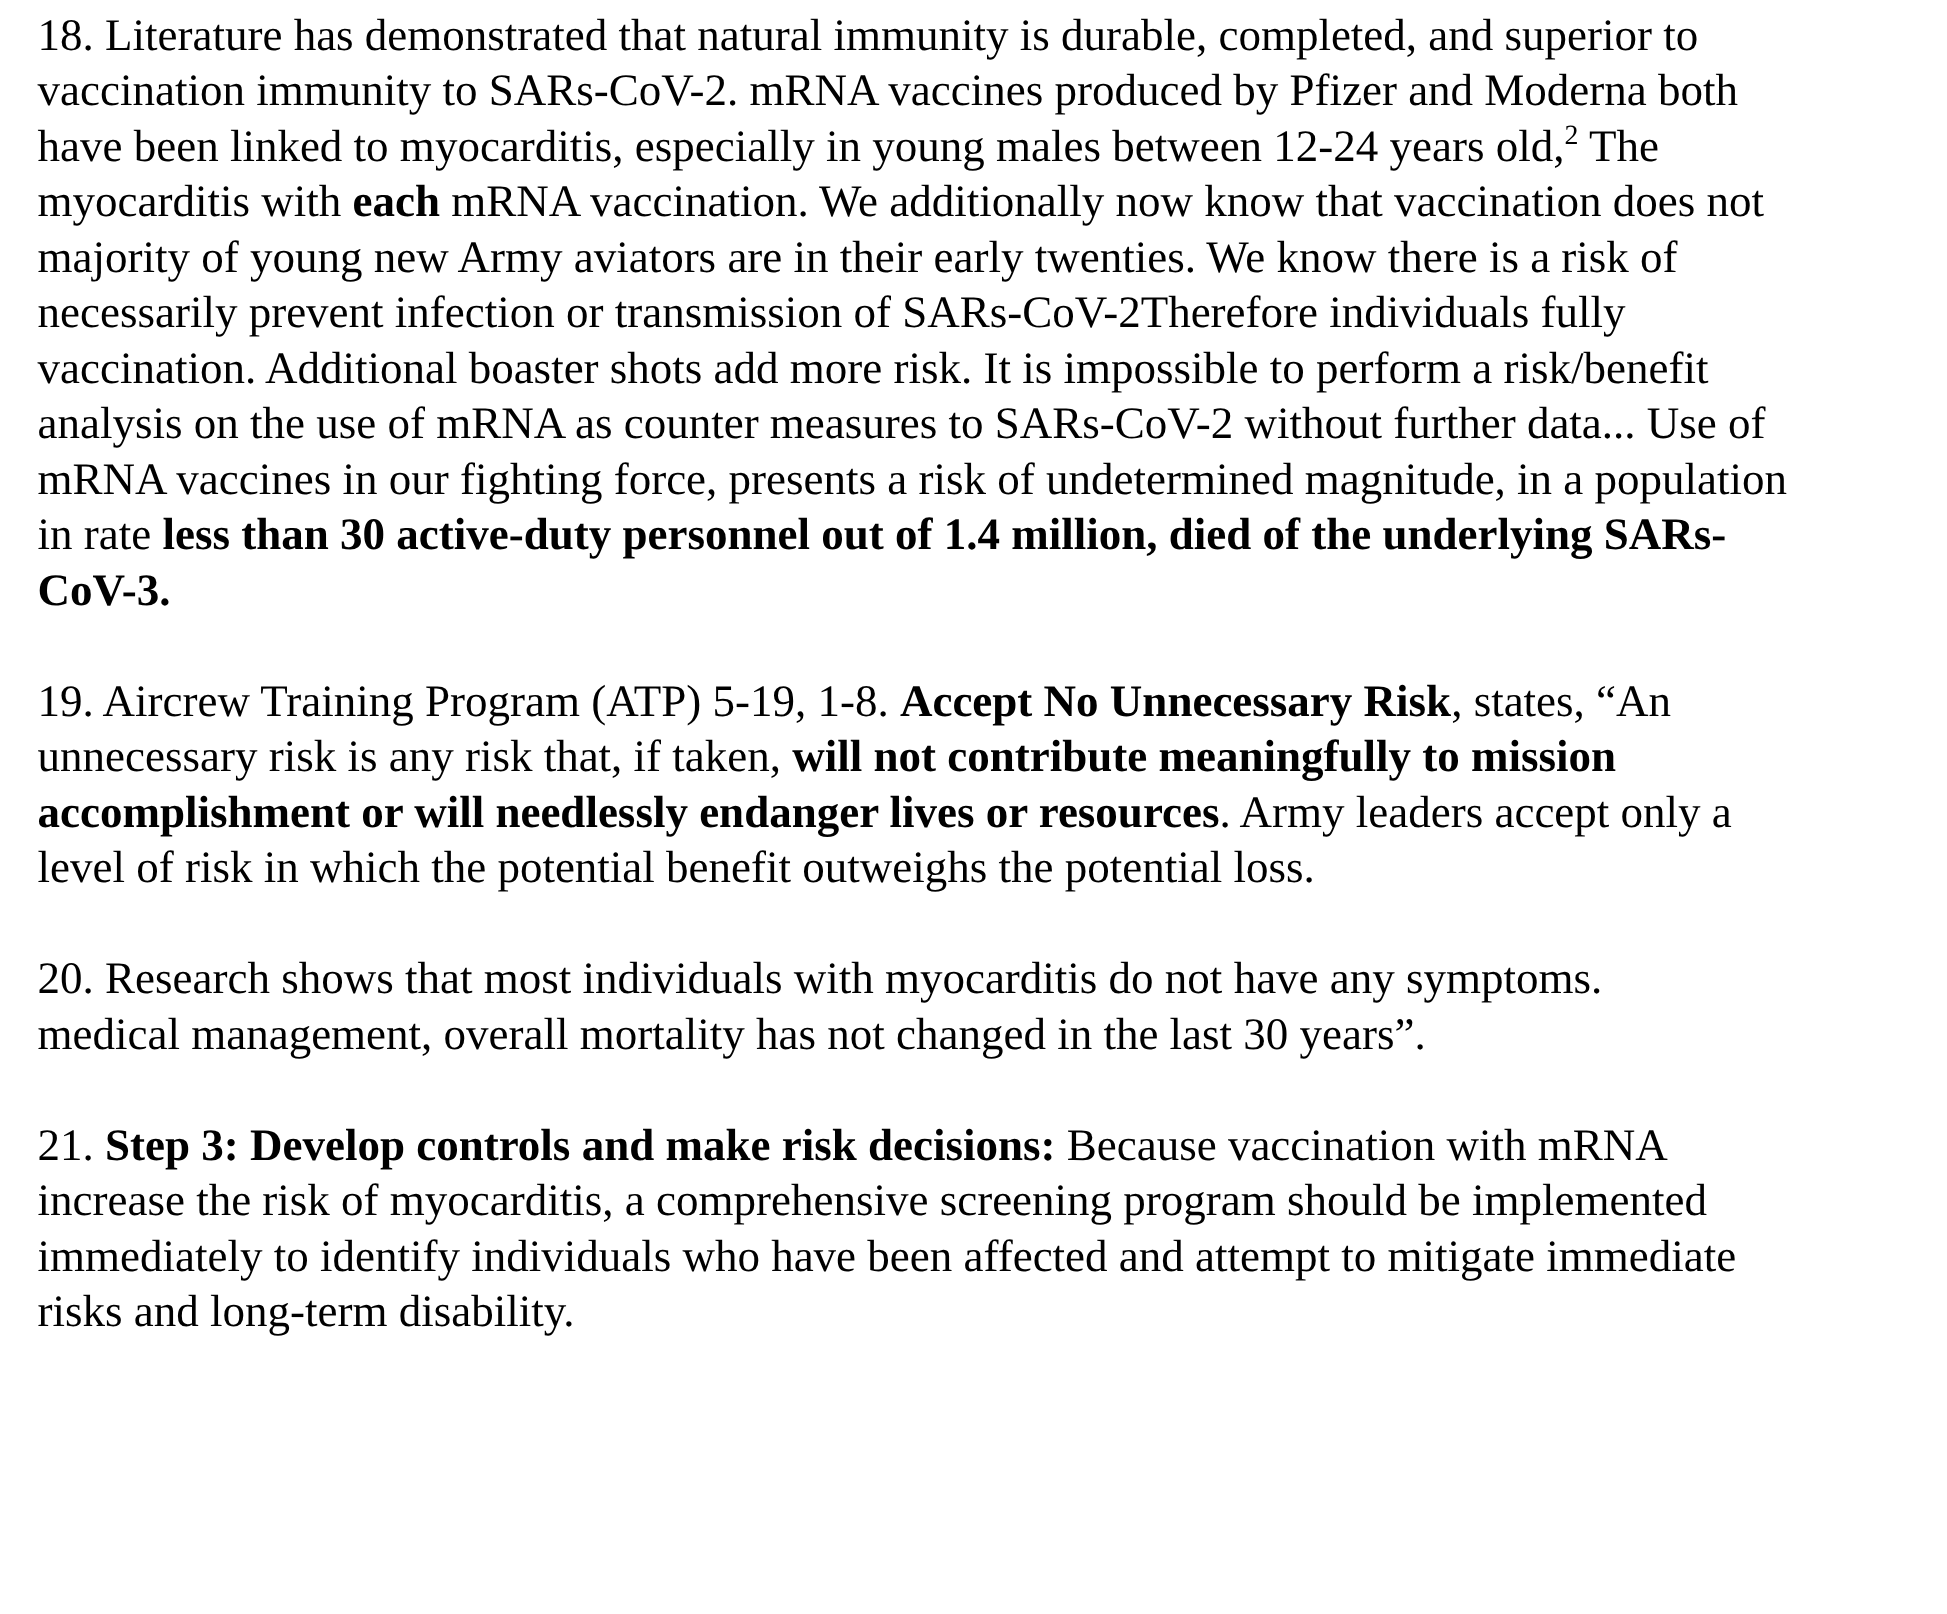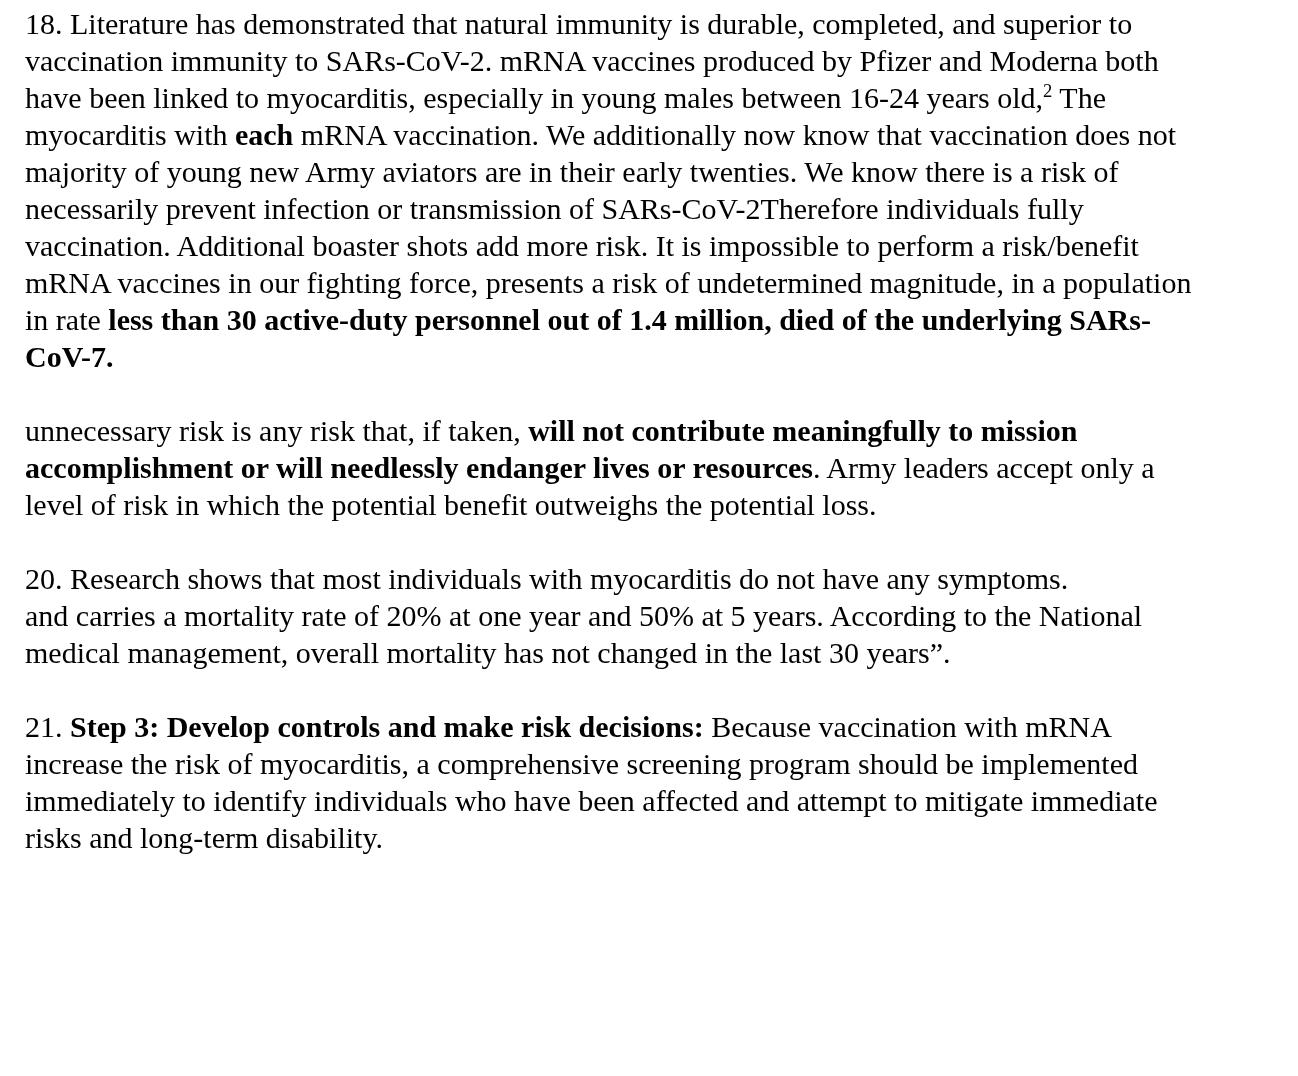--- a/index.html
+++ b/index.html
@@ -38,37 +38,38 @@
     vertical-align: super;
   }
 </style>
 </head>
 <body>
 
 <div class="document-page">
     <div class="paragraph">
       <div class="line"><span>18. Literature has demonstrated that natural immunity is durable, completed, and superior to</span></div>
       <div class="line"><span>vaccination immunity to SARs-CoV-2. mRNA vaccines produced by Pfizer and Moderna both</span></div>
-      <div class="line"><span>have been linked to myocarditis, especially in young males between 16-24 years old,</span><sup>2</sup><span> The</span></div>
+      <div class="line"><span>have been linked to myocarditis, especially in young males between 12-24 years old,</span><sup>2</sup><span> The</span></div>
       <div class="line"><span>myocarditis with </span><span class="bold">each</span><span> mRNA vaccination. We additionally now know that vaccination does not</span></div>
       <div class="line"><span>majority of young new Army aviators are in their early twenties. We know there is a risk of</span></div>
       <div class="line"><span>necessarily prevent infection or transmission of SARs-CoV-2Therefore individuals fully</span></div>
       <div class="line"><span>vaccination. Additional boaster shots add more risk. It is impossible to perform a risk/benefit</span></div>
+      <div class="line"><span>analysis on the use of mRNA as counter measures to SARs-CoV-2 without further data... Use of</span></div>
       <div class="line"><span>mRNA vaccines in our fighting force, presents a risk of undetermined magnitude, in a population</span></div>
       <div class="line"><span>in rate </span><span class="bold">less than 30 active-duty personnel out of 1.4 million, died of the underlying SARs-</span></div>
-      <div class="line"><span class="bold">CoV-7.</span></div>
+      <div class="line"><span class="bold">CoV-3.</span></div>
     </div>
     <div class="paragraph">
+      <div class="line"><span>19. Aircrew Training Program (ATP) 5-19, 1-8. </span><span class="bold">Accept No Unnecessary Risk</span><span>, states, “An</span></div>
       <div class="line"><span>unnecessary risk is any risk that, if taken, </span><span class="bold">will not contribute meaningfully to mission</span></div>
       <div class="line"><span class="bold">accomplishment or will needlessly endanger lives or resources</span><span>. Army leaders accept only a</span></div>
       <div class="line"><span>level of risk in which the potential benefit outweighs the potential loss.</span></div>
     </div>
     <div class="paragraph">
       <div class="line"><span>20. Research shows that most individuals with myocarditis do not have any symptoms.</span></div>
-      <div class="line"><span>and carries a mortality rate of 20% at one year and 50% at 5 years. According to the National</span></div>
       <div class="line"><span>medical management, overall mortality has not changed in the last 30 years”.</span></div>
     </div>
     <div class="paragraph">
       <div class="line"><span>21. </span><span class="bold">Step 3: Develop controls and make risk decisions:</span><span> Because vaccination with mRNA</span></div>
       <div class="line"><span>increase the risk of myocarditis, a comprehensive screening program should be implemented</span></div>
       <div class="line"><span>immediately to identify individuals who have been affected and attempt to mitigate immediate</span></div>
       <div class="line"><span>risks and long-term disability.</span></div>
     </div>
   </div>
 

